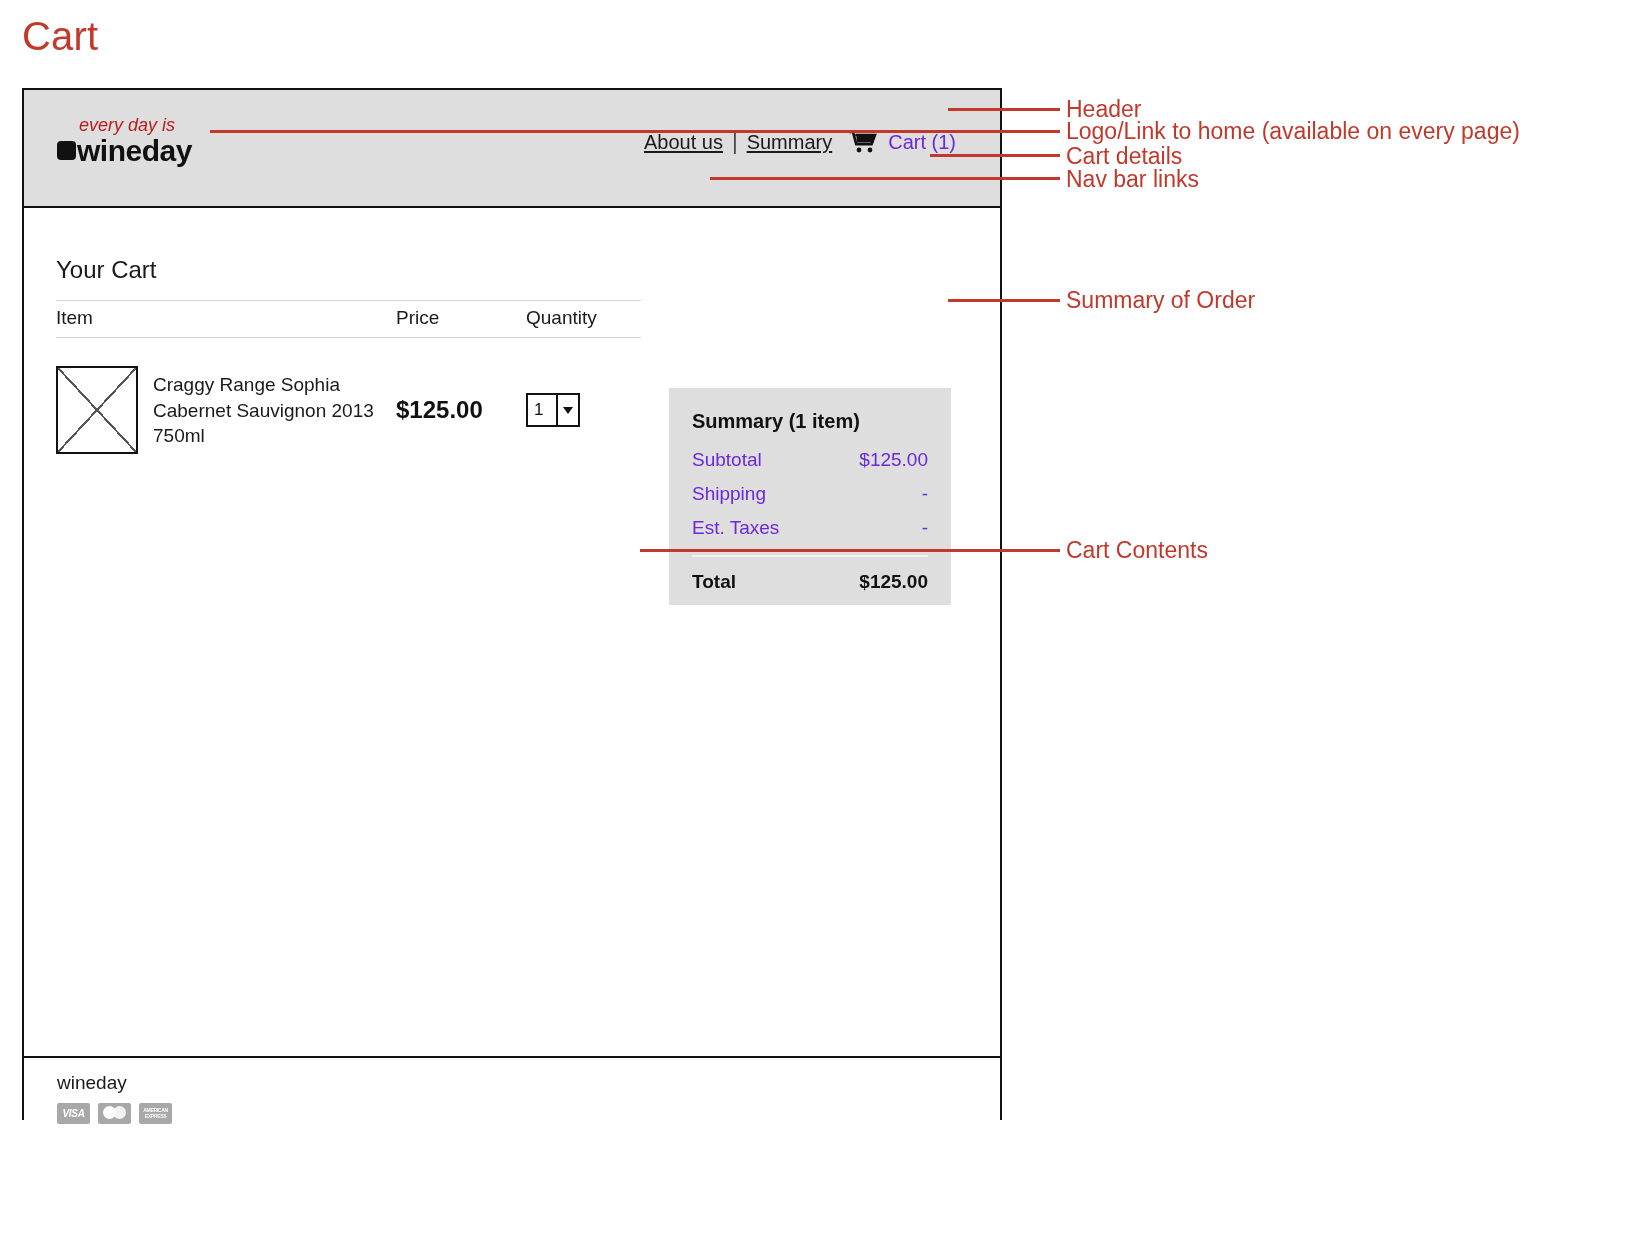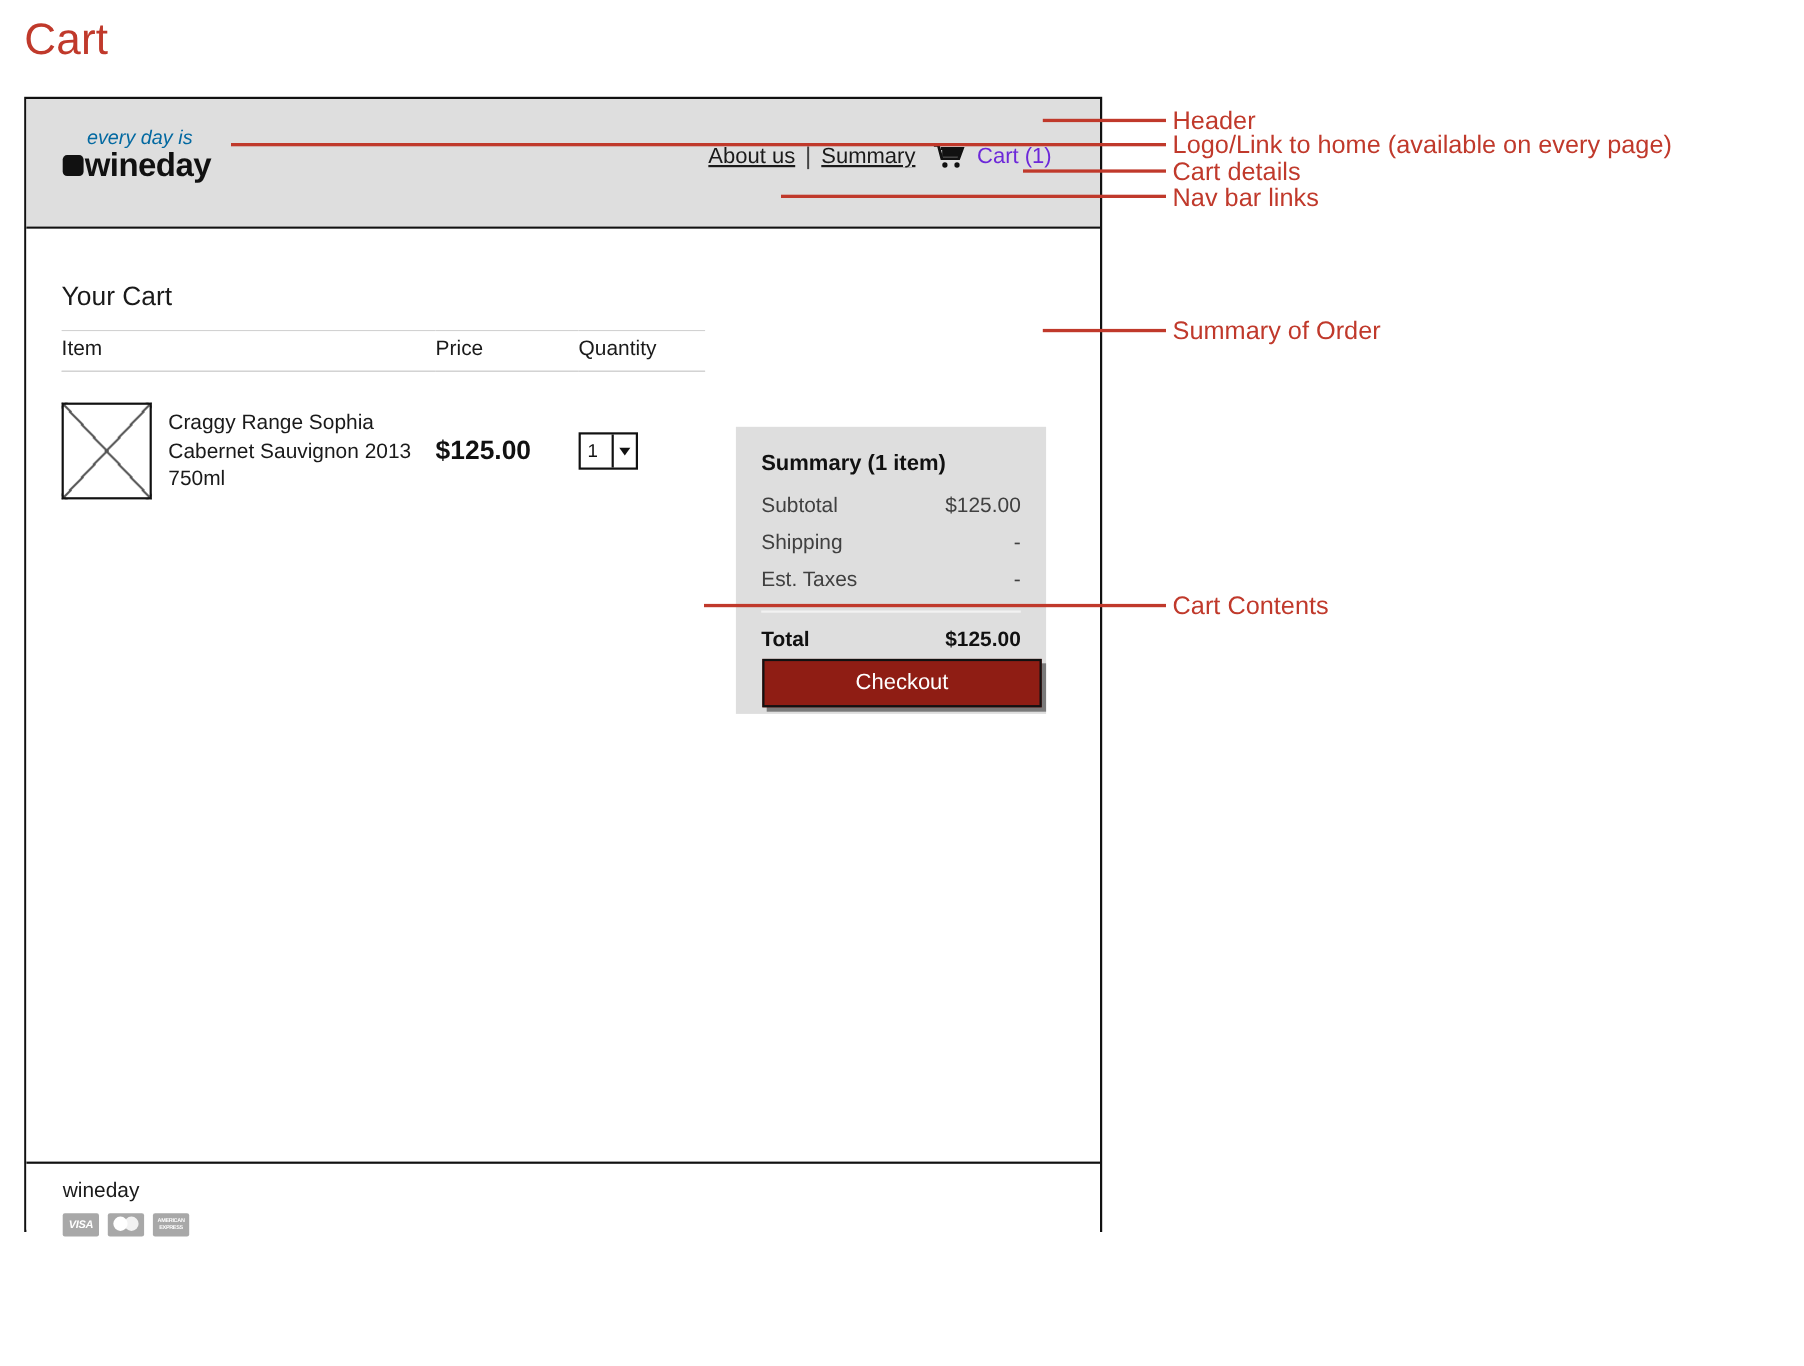--- a/index.html
+++ b/index.html
@@ -48,21 +48,21 @@
   }
   #logo {
     position: absolute;
     left: 33px;
     top: 26px;
     line-height: 1;
   }
   #logo .tagline {
     font-style: italic;
     font-size: 18px;
-    color: #0369a1;
+    color: #b91c1c;
     display: block;
     margin-left: 22px;
     margin-bottom: 2px;
     font-weight: 400;
   }
   #logo .brand {
     display: flex;
     align-items: center;
     font-size: 30px;
     font-weight: bold;
@@ -232,21 +232,21 @@
   #summary-title {
     font-size: 20px;
     font-weight: bold;
     color: #111;
     margin-bottom: 16px;
   }
   .summary-row {
     display: flex;
     justify-content: space-between;
     font-size: 19px;
-    color: #404040;
+    color: #6d28d9;
     margin-bottom: 12px;
   }
   #summary-divider {
     border-top: 2px solid #f2f2f2;
     margin: 16px 0 14px 0;
   }
   .summary-row.total {
     font-weight: bold;
     color: #111;
     margin-bottom: 6px;
@@ -437,21 +437,20 @@
         <span>-</span>
       </div>
 
       <div id="summary-divider"></div>
 
       <div class="summary-row total">
         <span>Total</span>
         <span>$125.00</span>
       </div>
 
-      <button id="checkout-button">Checkout</button>
     </div>
 
   </div>
 
   <div id="site-footer">
     <div id="footer-brand">wineday</div>
 
     <div id="payment-icons">
       <span class="pay-card visa">VISA</span>
       <span class="pay-card mc">

